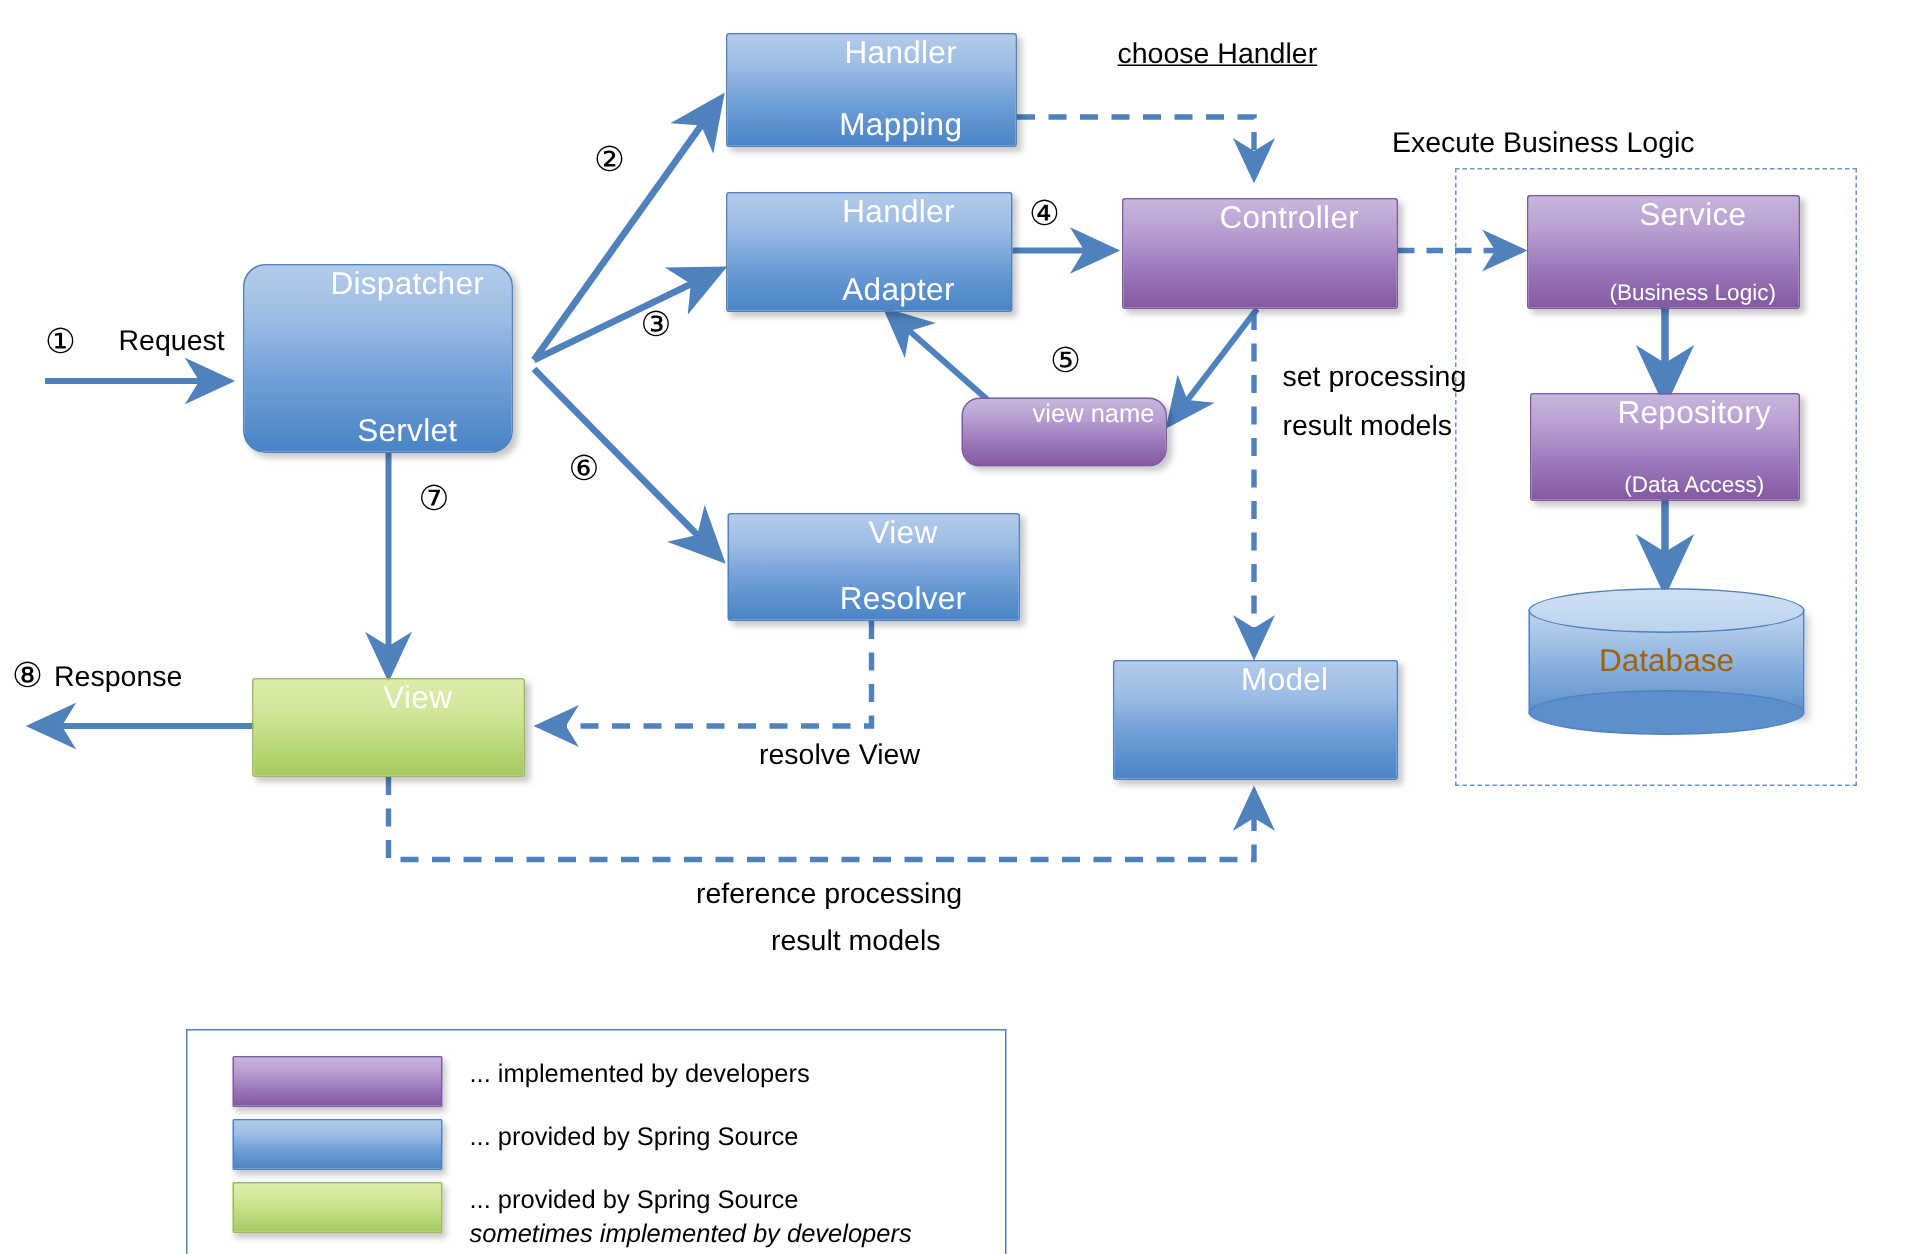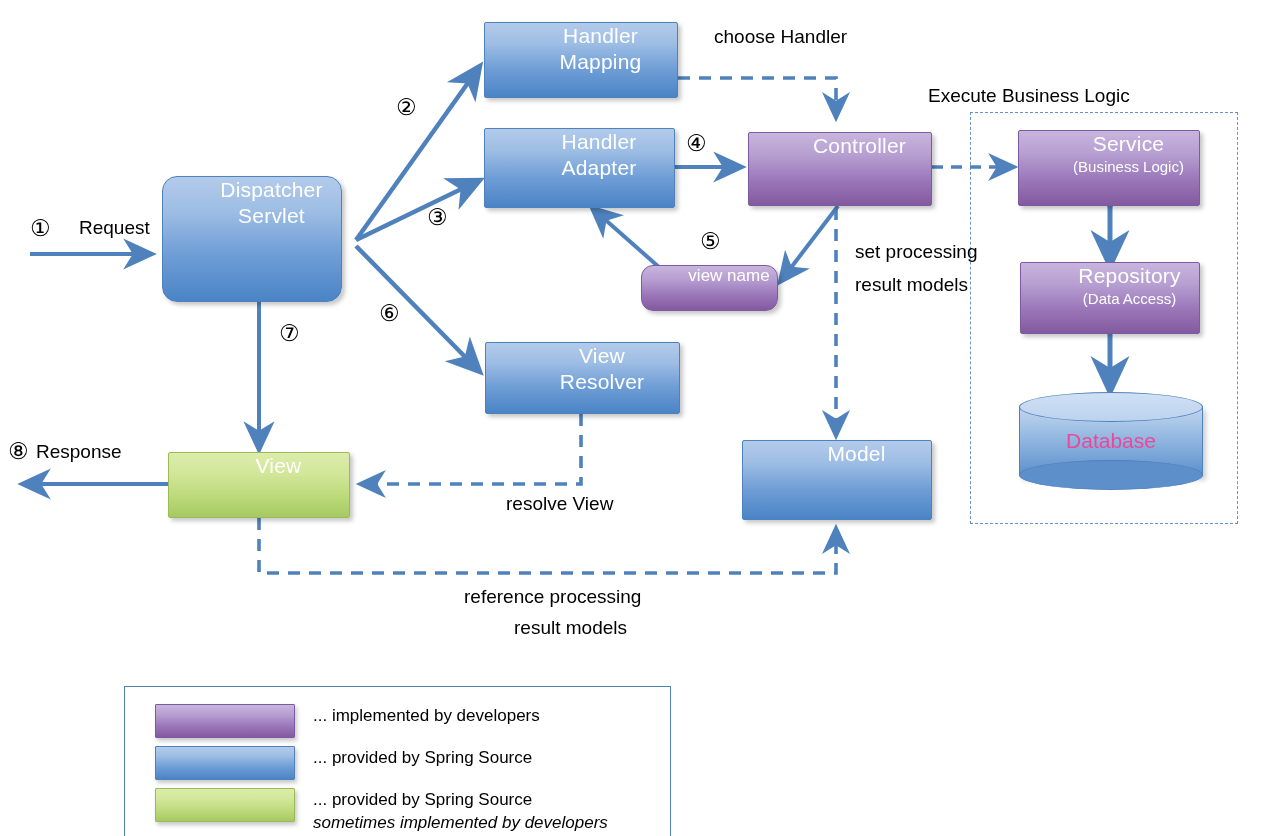--- a/index.html
+++ b/index.html
@@ -1,21 +1,21 @@
 <!DOCTYPE html>
 <html><head>
 <meta charset="utf-8">
 <style>
   html,body{margin:0;padding:0;background:#ffffff;}
   body{font-family:"Liberation Sans", sans-serif;}
   #stage{position:relative;width:1280px;height:836px;background:#fff;overflow:hidden;}
 
   
   .node{position:absolute;box-sizing:border-box;display:flex;flex-direction:column;
-        align-items:center;justify-content:flex-start;text-align:center;color:#ffffff;
+        align-items:center;justify-content:space-between;text-align:center;color:#ffffff;
         border-radius:2px;z-index:5;padding-left:39px;}
   .node .t1{font-size:21px;line-height:26px;letter-spacing:.2px;}
   .node .t2{font-size:15px;line-height:19px;}
 
   .blue{background:linear-gradient(180deg,#b3cbea 0%,#9dbde4 28%,#6f9ed6 62%,#4a84c6 100%);
         border:1px solid #4f81bd;box-shadow:3px 3px 4px rgba(0,0,0,.22);}
   .purple{background:linear-gradient(180deg,#c8b5dd 0%,#b79fd1 30%,#9b78ba 65%,#84599f 100%);
         border:1px solid #7c5ba0;box-shadow:3px 3px 4px rgba(0,0,0,.22);}
   .green{background:linear-gradient(180deg,#dcecaa 0%,#d2e699 30%,#bcd977 65%,#a4c council);
         border:1px solid #9bbb59;box-shadow:3px 3px 4px rgba(0,0,0,.22);}
@@ -28,21 +28,21 @@
   .cyl{position:absolute;z-index:5;}
   .cyl .body{position:absolute;left:0;right:0;top:14px;bottom:14px;
         background:linear-gradient(180deg,#c2d6ef 0%,#a9c6e8 25%,#7fa9da 65%,#5d8fcb 100%);
         border-left:1px solid #4f81bd;border-right:1px solid #4f81bd;
         box-shadow:3px 4px 5px rgba(0,0,0,.20);}
   .cyl .top{position:absolute;left:0;right:0;top:0;height:28px;border-radius:50%;
         background:linear-gradient(180deg,#cfe0f4 0%,#bcd3ee 100%);border:1px solid #4f81bd;}
   .cyl .bot{position:absolute;left:0;right:0;bottom:0;height:28px;border-radius:50%;
         background:#5d8fcb;border:1px solid #4f81bd;}
   .cyl .lbl{position:absolute;left:0;right:0;top:0;bottom:0;display:flex;align-items:center;
-        justify-content:center;color:#ec4899;font-size:21px;z-index:3;}
+        justify-content:center;color:#a16207;font-size:21px;z-index:3;}
 
   
   .lab{position:absolute;color:#000;font-size:19px;line-height:24px;white-space:pre;z-index:6;}
   .circnum{position:absolute;color:#000;font-size:23px;line-height:23px;z-index:6;
         font-family:"DejaVu Sans", sans-serif;}
 
   
   .group{position:absolute;border:1px dashed #6a92c8;z-index:1;}
 
   
@@ -165,21 +165,21 @@
   <div class="circnum" style="left:396px;top:96px;">②</div>
   <div class="circnum" style="left:427px;top:206px;">③</div>
   <div class="circnum" style="left:686px;top:132px;">④</div>
   <div class="circnum" style="left:700px;top:230px;">⑤</div>
   <div class="circnum" style="left:379px;top:302px;">⑥</div>
   <div class="circnum" style="left:279px;top:322px;">⑦</div>
   <div class="circnum" style="left:8px;top:440px;">⑧</div>
 
   <div class="lab" style="left:43px;top:216px;margin-left:36px;">Request</div>
   <div class="lab" style="left:36px;top:440px;">Response</div>
-  <div class="lab" style="left:714px;top:25px;">choose Handler</div>
+  <div class="lab" style="left:745px;top:25px;text-decoration:underline;">choose Handler</div>
   <div class="lab" style="left:855px;top:240px;">set processing</div>
   <div class="lab" style="left:855px;top:273px;">result models</div>
   <div class="lab" style="left:506px;top:492px;">resolve View</div>
   <div class="lab" style="left:464px;top:585px;">reference processing</div>
   <div class="lab" style="left:514px;top:616px;">result models</div>
 
   <div class="legend" style="left:124px;top:659px;width:545px;height:163px;">
     <div class="row" style="left:30px;top:17px;">
       <div class="sw purple"></div>
       <div class="txt">... implemented by developers</div>

